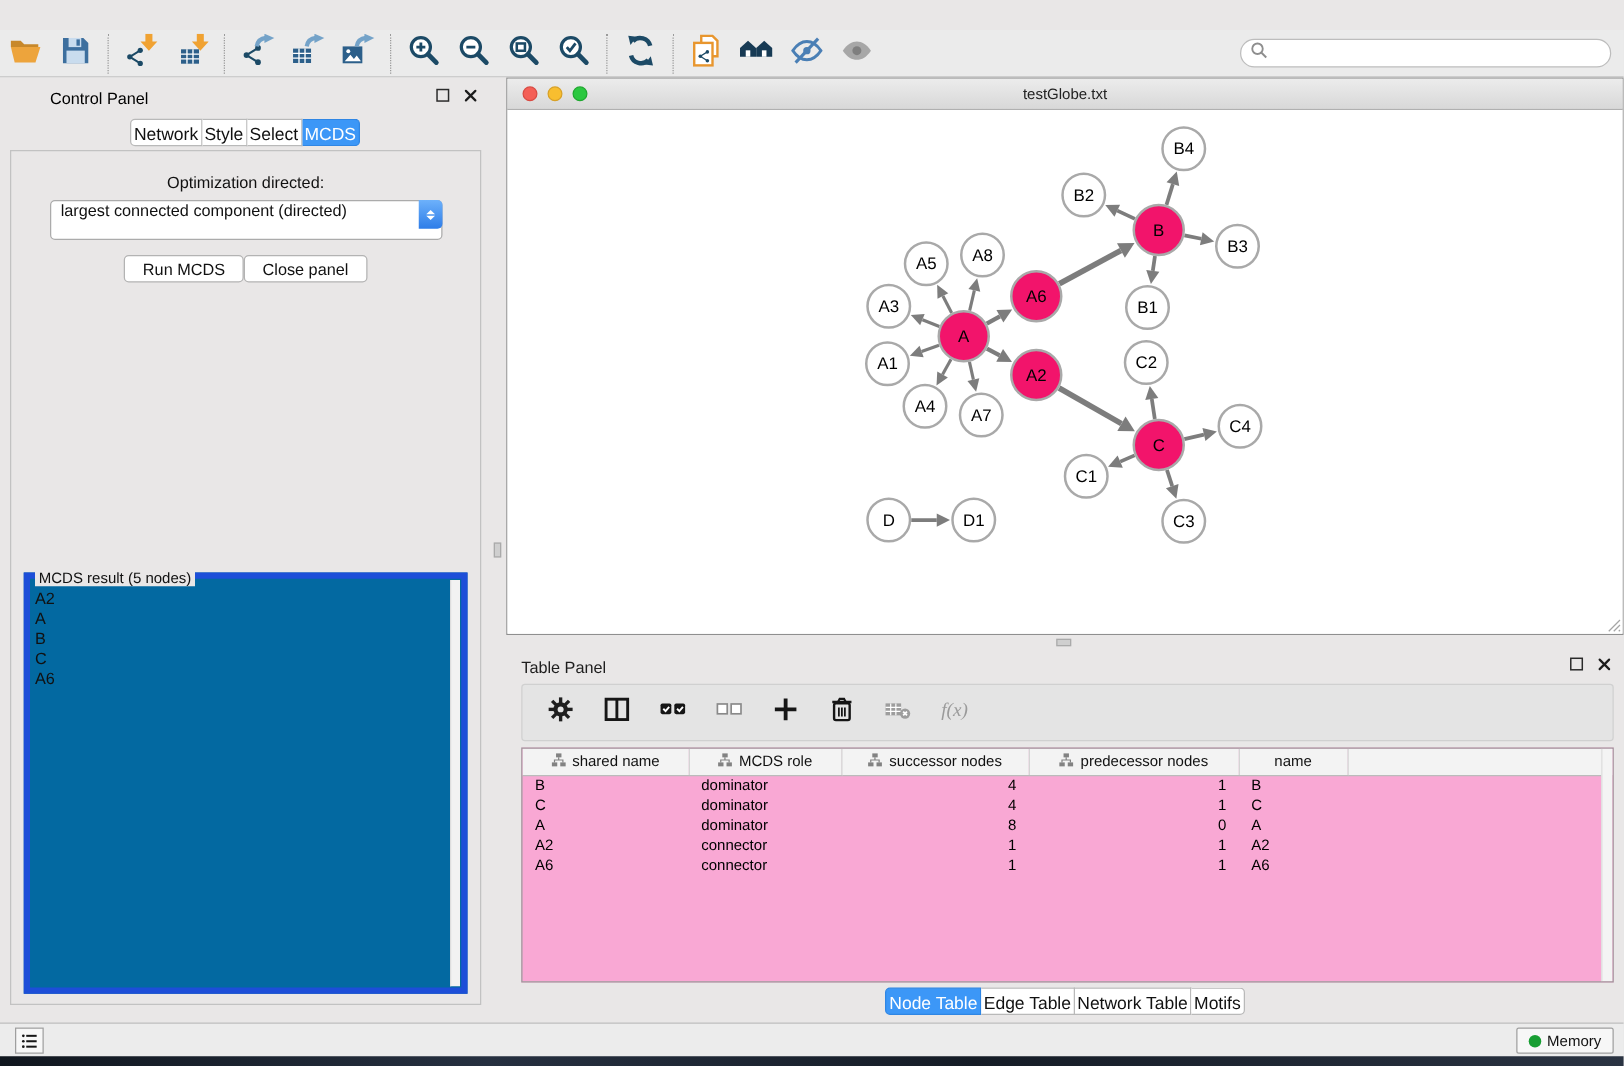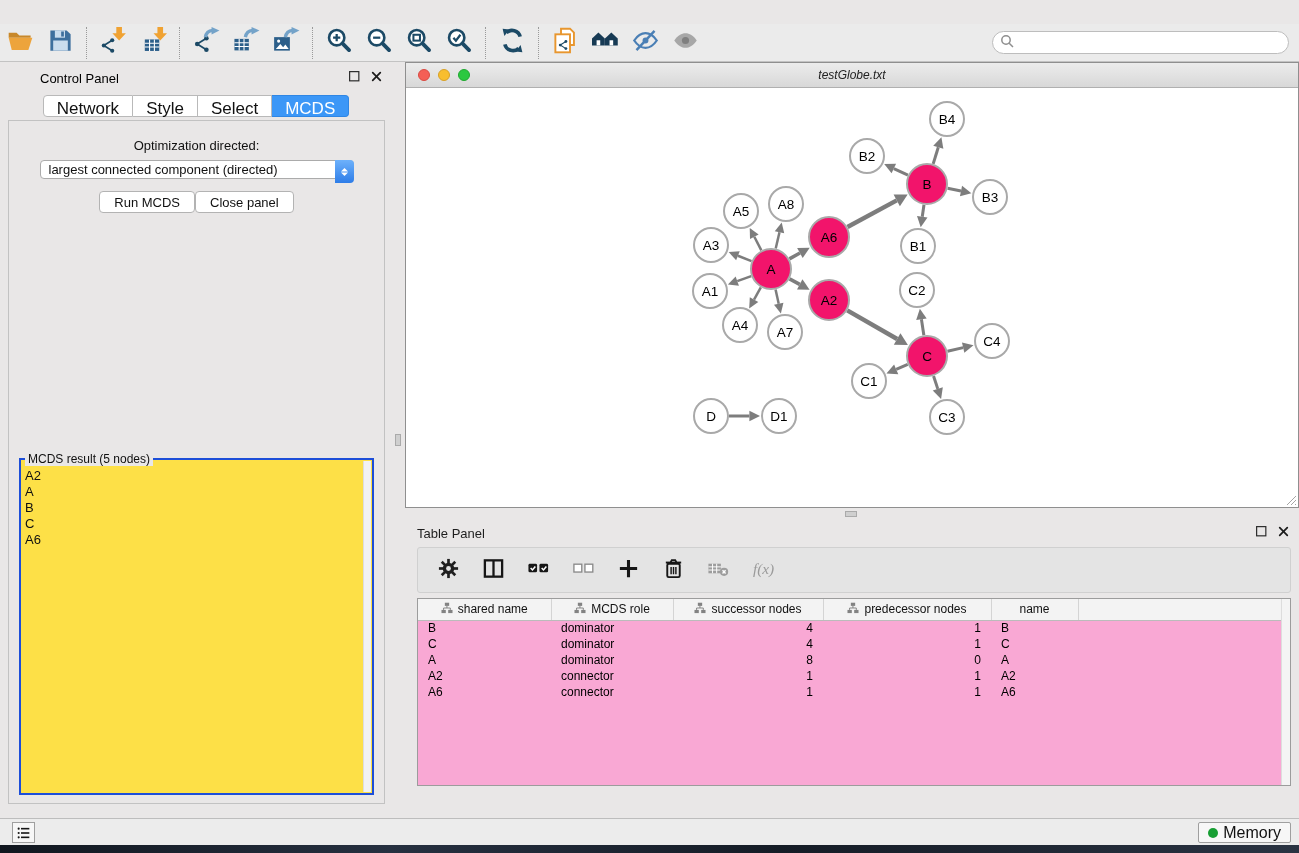--- a/index.html
+++ b/index.html
@@ -32,52 +32,52 @@
   .main { position:absolute; left:0; top:62px; width:1299px; height:756px; }
 
   
   .control-panel { position:absolute; left:0; top:0; width:392px; height:756px; background:#e9e7e7; }
   .panel-header { height:32px; position:relative; }
   .panel-header .ph-title { position:absolute; left:12px; top:9px; font-size:13px; color:#000000;margin-left:28px; }
   .ph-icons { position:absolute; right:8px; top:8px; display:flex; gap:8px; }
   .ph-icons span { width:14px; height:14px; display:inline-flex; }
 
   .cp-tabs { position:absolute; left:0; top:33px; width:100%; display:flex; justify-content:center; }
-  .seg-tab { font-size:17px; padding:3px 13px; background:#fff; border:1px solid #b9b9b9; border-left:none; color:#111; height:22px; }
+  .seg-tab { font-size:14px; padding:3px 2px; background:#fff; border:1px solid #b9b9b9; border-left:none; color:#111; height:22px; }
   .seg-tab:first-child { border-left:1px solid #b9b9b9; border-radius:4px 0 0 4px; }
   .seg-tab:last-child { border-radius:0 4px 4px 0; }
   .seg-tab.active { background:#3c97f7; border-color:#2f86e4; color:#fff; }
 
   .cp-body { position:absolute; left:8px; right:7px; top:58px; bottom:14px;
     border:1px solid #c2c2c2; background:#e9e7e7; }
   .opt-label { text-align:center; margin-top:17px; font-size:13px; color:#111; }
-  .dropdown { width:314px; height:19px; margin:7px auto 0 auto; background:#fff;
-    border:1px solid #ababab; border-radius:4px; position:relative; display:flex; align-items:center; }
+  .dropdown { width:314px; height:32px; margin:7px auto 0 auto; background:#fff;
+    border:1px solid #ababab; border-radius:4px; position:relative; display:flex; }
   .dropdown .dd-text { font-size:13px; padding-left:8px; color:#111; }
   .dd-stepper { position:absolute; right:-1px; top:-1px; width:19px; height:23px;
     background:linear-gradient(#6db1fb,#2e7de8); border-radius:0 4px 4px 0; display:flex; flex-direction:column;
     align-items:center; justify-content:center; gap:1px; }
   .btn-row { display:flex; justify-content:center; margin-top:12px; }
   .std-btn { background:#fff; border:1px solid #b3b3b3; border-radius:4px; font-size:13px;
     padding:3px 14px; height:22px; color:#111; font-family:"Liberation Sans",sans-serif; }
   .result-box { position:absolute; left:10px; right:10px; top:337px; bottom:8px;
-    border:2px solid #1d4ed8; background:#fde047;text-decoration:underline; }
+    border:5px solid #1d4ed8; background:#0369a1;text-decoration:underline; }
   .result-legend { position:absolute; left:4px; top:-8px; background:#e9e7e7; font-size:12px; color:#111; padding:0 3px; }
   .result-list { position:absolute; inset:8px 10px 2px 4px; font-size:13px; color:#111; line-height:16px; }
   .result-scroll { position:absolute; right:1px; top:1px; bottom:1px; width:8px; background:#f2f2f2; border-left:1px solid #ddd; }
 
   
   .v-split { position:absolute; left:392px; top:0; width:13px; height:756px; background:#e9e7e7; }
   .v-grip { position:absolute; left:3px; top:372px; width:6px; height:12px; background:#cfcfcf; border:1px solid #aaa; }
   .right-col { position:absolute; left:405px; top:0; width:894px; height:756px; }
 
   
   .net-window { position:absolute; left:0; top:0; width:894px; height:446px;
     border:1px solid #8f8f8f; background:#fff; }
-  .net-titlebar { height:25px; background:linear-gradient(#ececec,#d8d8d8); border-bottom:1px solid #b0b0b0; position:relative;font-style:italic; }
+  .net-titlebar { height:25px; background:linear-gradient(#ececec,#d8d8d8); border-bottom:1px solid #b0b0b0; position:relative; }
   .net-title { position:absolute; left:0; right:0; top:5px; text-align:center; font-size:12px; color:#222; }
   .net-traffic { top:6px; }
   .net-canvas { position:absolute; left:0; top:25px; right:0; bottom:0; background:#fff; overflow:hidden; }
   .resize-grip { position:absolute; right:1px; bottom:1px; width:13px; height:13px; }
 
   .h-split { position:absolute; left:0; top:446px; width:894px; height:12px; background:#e9e7e7; }
   .h-grip { position:absolute; left:440px; top:3px; width:12px; height:6px; background:#cfcfcf; border:1px solid #aaa; }
 
   
   .table-panel { position:absolute; left:0; top:458px; width:894px; height:298px; background:#e9e7e7; }
@@ -97,21 +97,21 @@
   .tbl-scroll { position:absolute; right:0; top:0; bottom:0; width:9px; background:#f4f4f4; border-left:1px solid #ddd; }
   .tp-tabs { position:absolute; left:0; right:0; top:270px; display:flex; justify-content:center; }
 
   
   .statusbar { position:absolute; left:0; top:818px; width:1299px; height:27px;
     background:#ececec; border-top:1px solid #bdbdbd; }
   .list-btn { position:absolute; left:12px; top:3px; width:23px; height:21px; background:#f7f7f7;
     border:1px solid #9f9f9f; display:flex; align-items:center; justify-content:center; }
   .memory-btn { position:absolute; right:8px; top:3px; height:21px; background:#f7f7f7;
     border:1px solid #9f9f9f; border-radius:2px; display:flex; align-items:center; gap:5px;
-    padding:0 9px; font-size:16px; color:#111; }
+    padding:0 9px; font-size:12px; color:#111; }
   .mem-dot { width:10px; height:10px; border-radius:50%; background:#179e33; }
   .desktop-bottom { position:absolute; left:0; top:845px; width:1299px; height:8px;
     background:linear-gradient(90deg,#10161e,#263040 30%,#151c26 60%,#2a3342); }
 </style>
 </head>
 <body>
 
 <div class="screen">
 
 
@@ -703,20 +703,26 @@
                   <td class="">connector</td>
                   <td class="num">1</td>
                   <td class="num">1</td>
                   <td class="">A6</td>
                   <td></td>
                 </tr>
               </tbody>
             </table>
           <div class="tbl-scroll"></div>
         </div>
+        <div class="tp-tabs" id="tp-tabs">
+            <div class="seg-tab active">Node Table</div>
+            <div class="seg-tab">Edge Table</div>
+            <div class="seg-tab">Network Table</div>
+            <div class="seg-tab">Motifs</div>
+          </div>
       </div>
     </div>
   </div>
 
   <div class="statusbar">
     <div class="list-btn" id="list-btn-slot">
         <svg width="16" height="16" viewBox="0 0 24 24">
           <circle cx="4" cy="5.5" r="1.6" fill="#161616"></circle>
           <rect x="7.5" y="4.3" width="12.5" height="2.4" fill="#161616"></rect>
           <circle cx="4" cy="12" r="1.6" fill="#161616"></circle>

